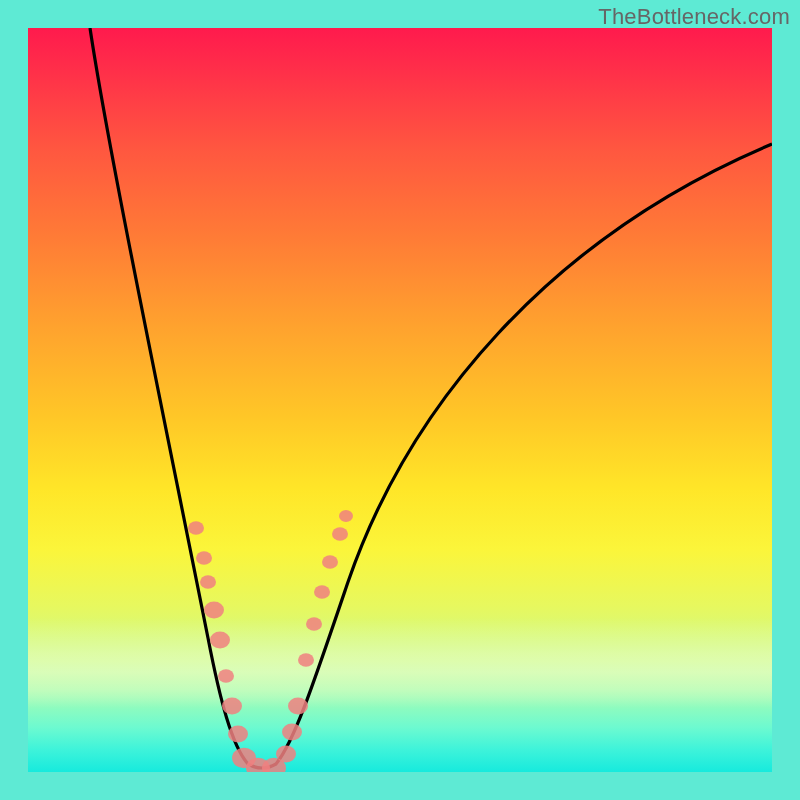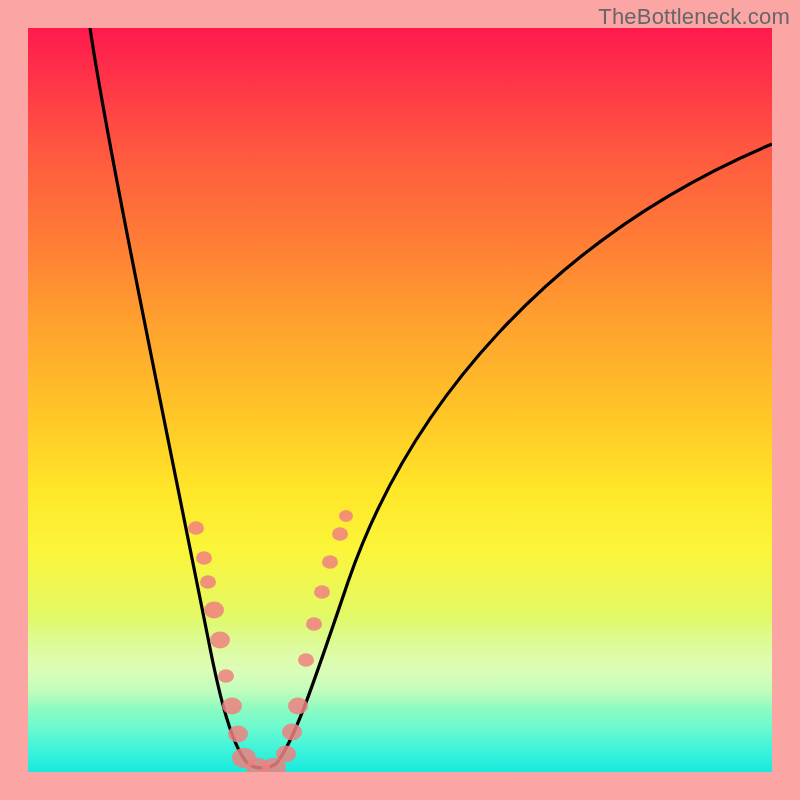--- a/index.html
+++ b/index.html
@@ -8,21 +8,21 @@
     width: 800px;
     height: 800px;
     overflow: hidden;
     font-family: Arial, Helvetica, sans-serif;
     background: #000;
   }
   .frame {
     position: relative;
     width: 800px;
     height: 800px;
-    background: #fca5a5;
+    background: #5eead4;
   }
   .plot-area {
     position: absolute;
     left: 28px;
     top: 28px;
     width: 744px;
     height: 744px;
     overflow: hidden;
   }
   .gradient-bg {

